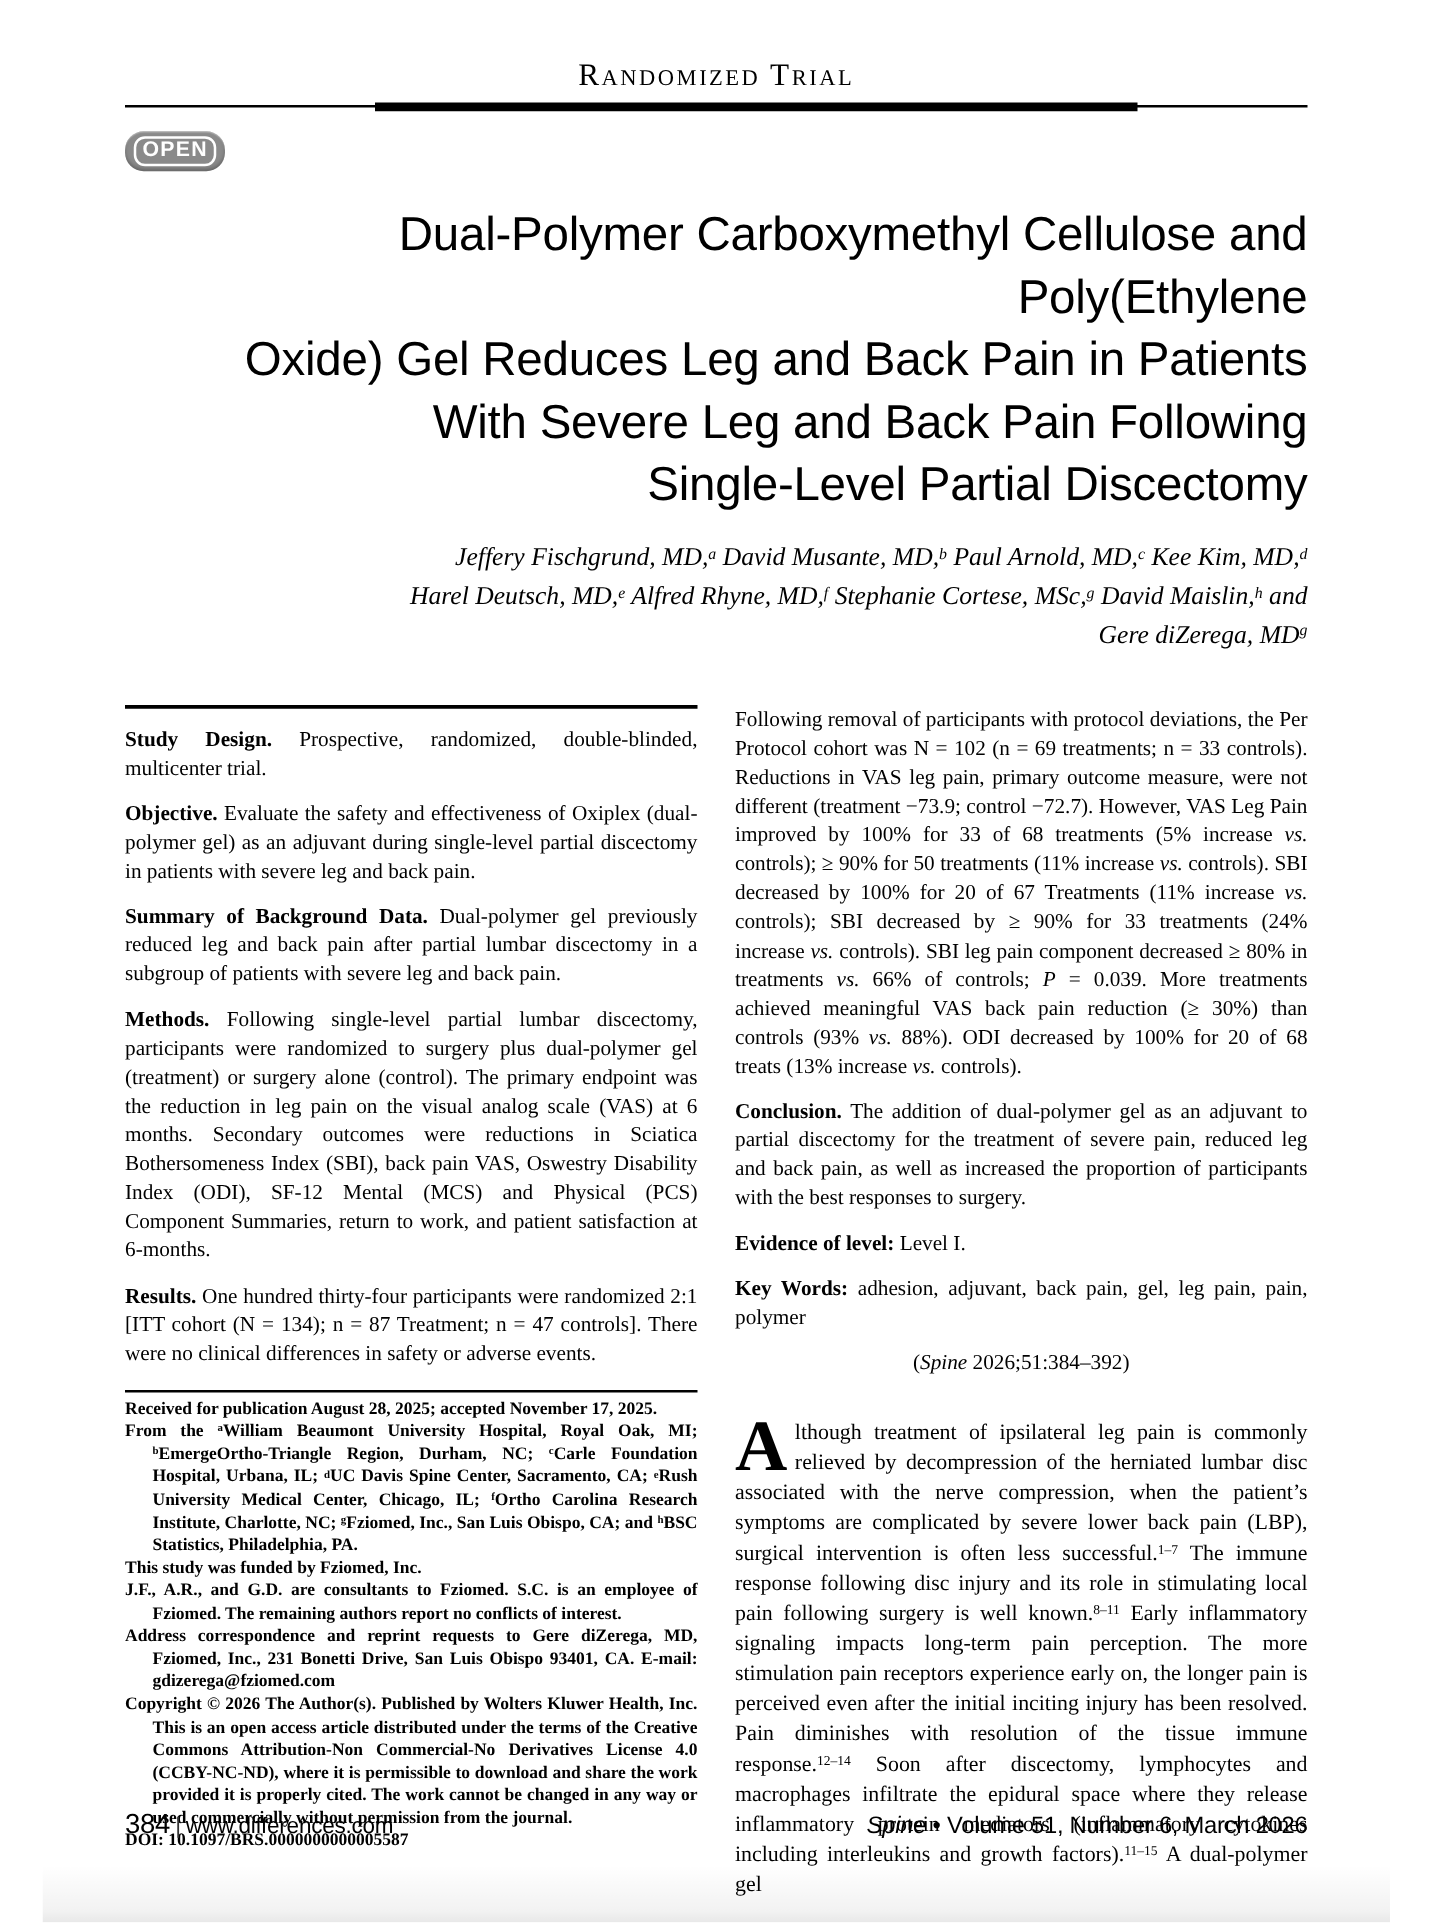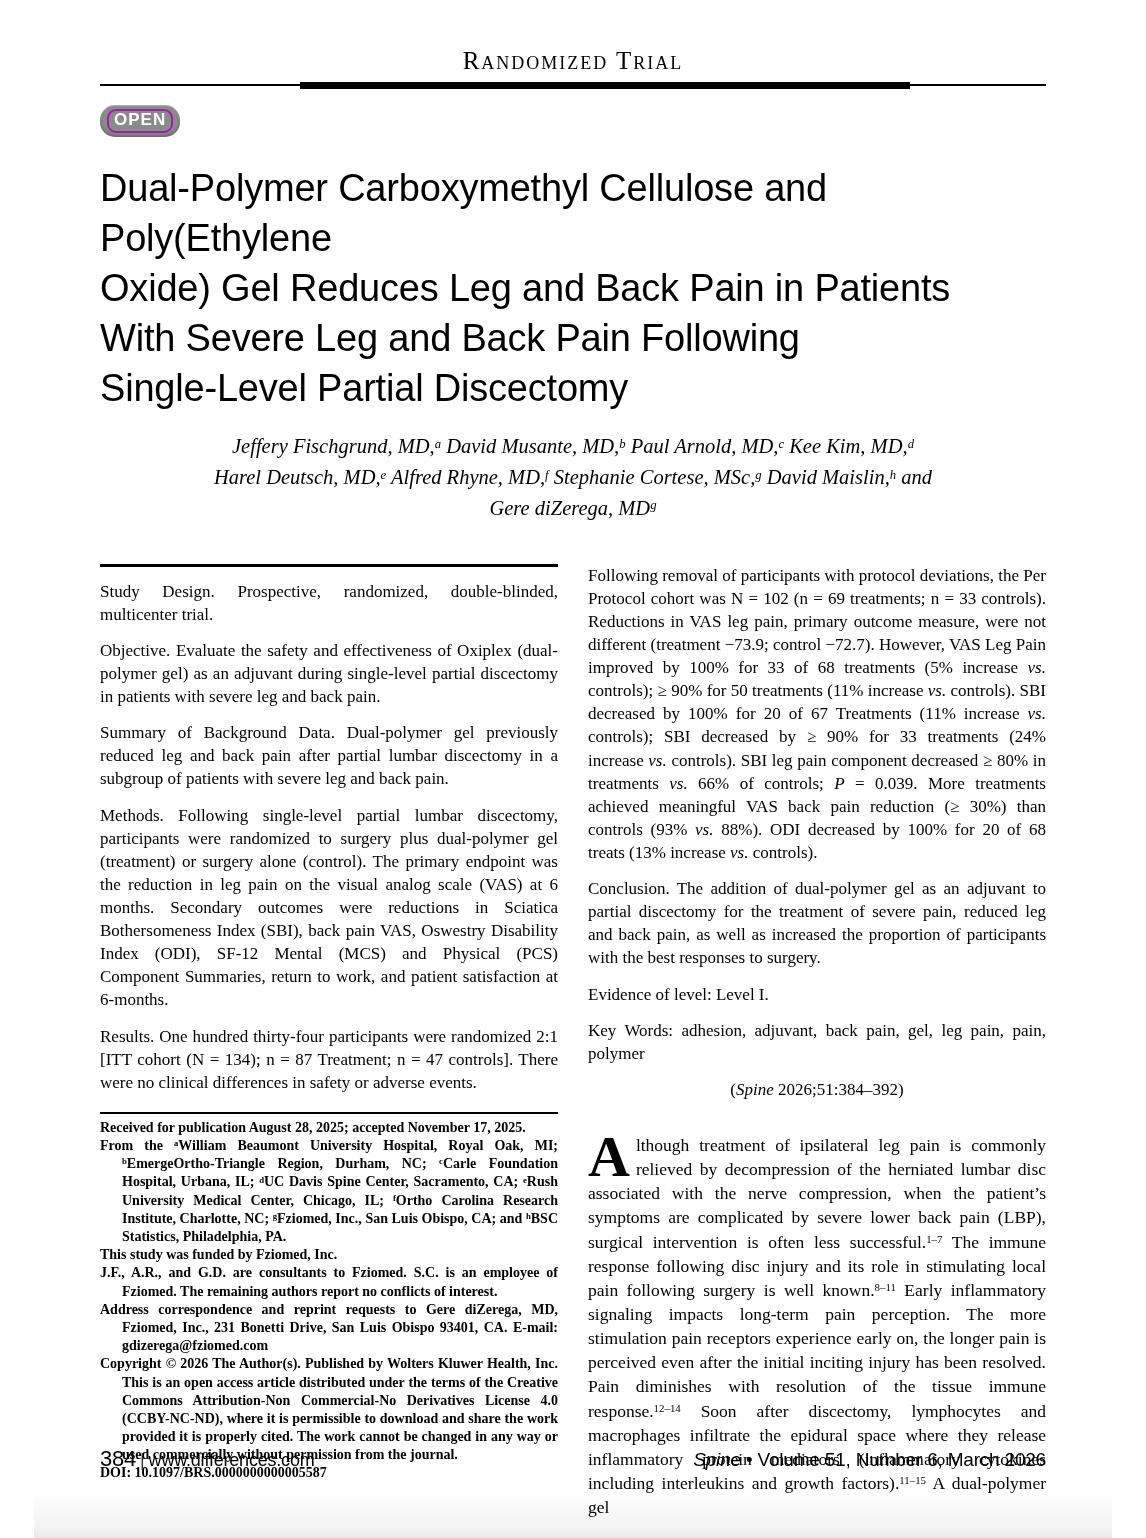--- a/index.html
+++ b/index.html
@@ -33,55 +33,55 @@
   .open-badge{
     display:inline-block;
     margin-top:16px;
     background:#8a8a8a;
     border-radius:15px;
     padding:4px 7px;
     box-shadow: inset 0 1px 1px rgba(255,255,255,0.35), inset 0 -2px 3px rgba(0,0,0,0.25);
   }
   .open-badge .inner{
     display:inline-block;
-    border:2px solid #a21caf;
+    border:2px solid #ffffff;
     border-radius:9px;
     padding:0px 5px 1px 5px;
     color:#ffffff;
     font-family:"Liberation Sans","DejaVu Sans",sans-serif;
     font-weight:bold;
     font-size:17px;
     letter-spacing:1px;
     line-height:1.1;
   }
   
   .title{
     margin:26px 0 0 0;
-    text-align:left;
+    text-align:right;
     font-family:"Liberation Sans","DejaVu Sans",sans-serif;
     font-weight:normal;
     font-size:38px;
     line-height:1.32;
     white-space:pre-line;
     letter-spacing:-0.2px;
   }
   .authors{
     margin-top:18px;
-    text-align:center;
+    text-align:right;
     font-style:italic;
     font-size:20.5px;
     line-height:1.5;
   }
   .authors sup{ font-style:italic; }
   
   .columns{ display:flex; gap:30px; margin-top:40px; }
   .col{ width:492px; }
   .abstract-rule{ height:3px; background:#000; margin-bottom:13px; }
   .abs{ font-size:17px; line-height:1.36; text-align:justify; margin:0 0 13px 0; }
-  .abs b{ font-weight:normal; }
+  .abs b{ font-weight:bold; }
   .citation{ text-align:center; }
   
   .footnote-block{ margin-top:18px;font-weight:bold; }
   .fn-rule{ height:2px; background:#000; margin-bottom:5px; }
   .fn{
     font-size:14px; line-height:1.3; text-align:justify;
     margin:0;
     padding-left:22px; text-indent:-22px;
   }
   

